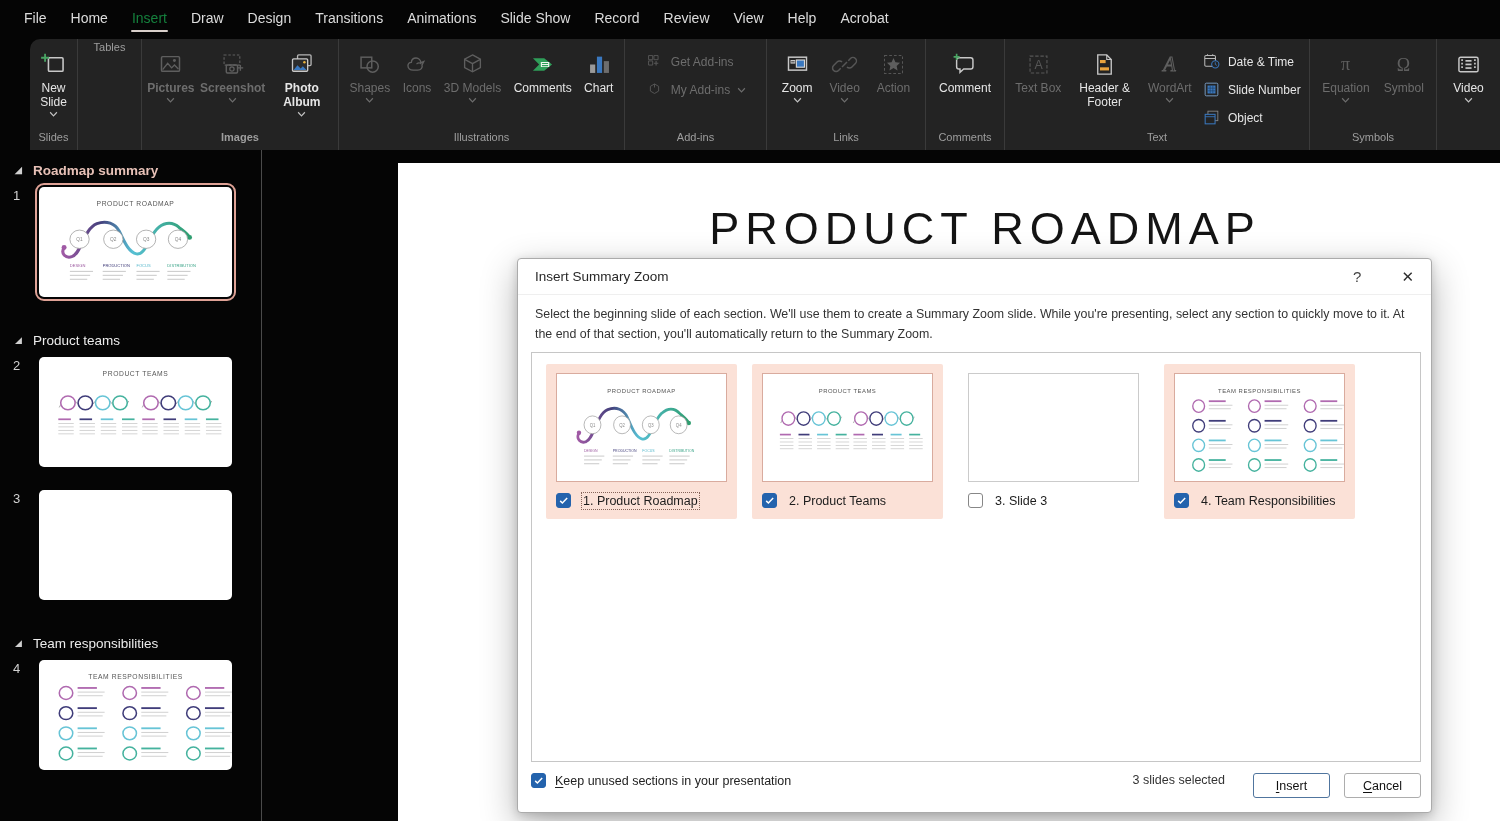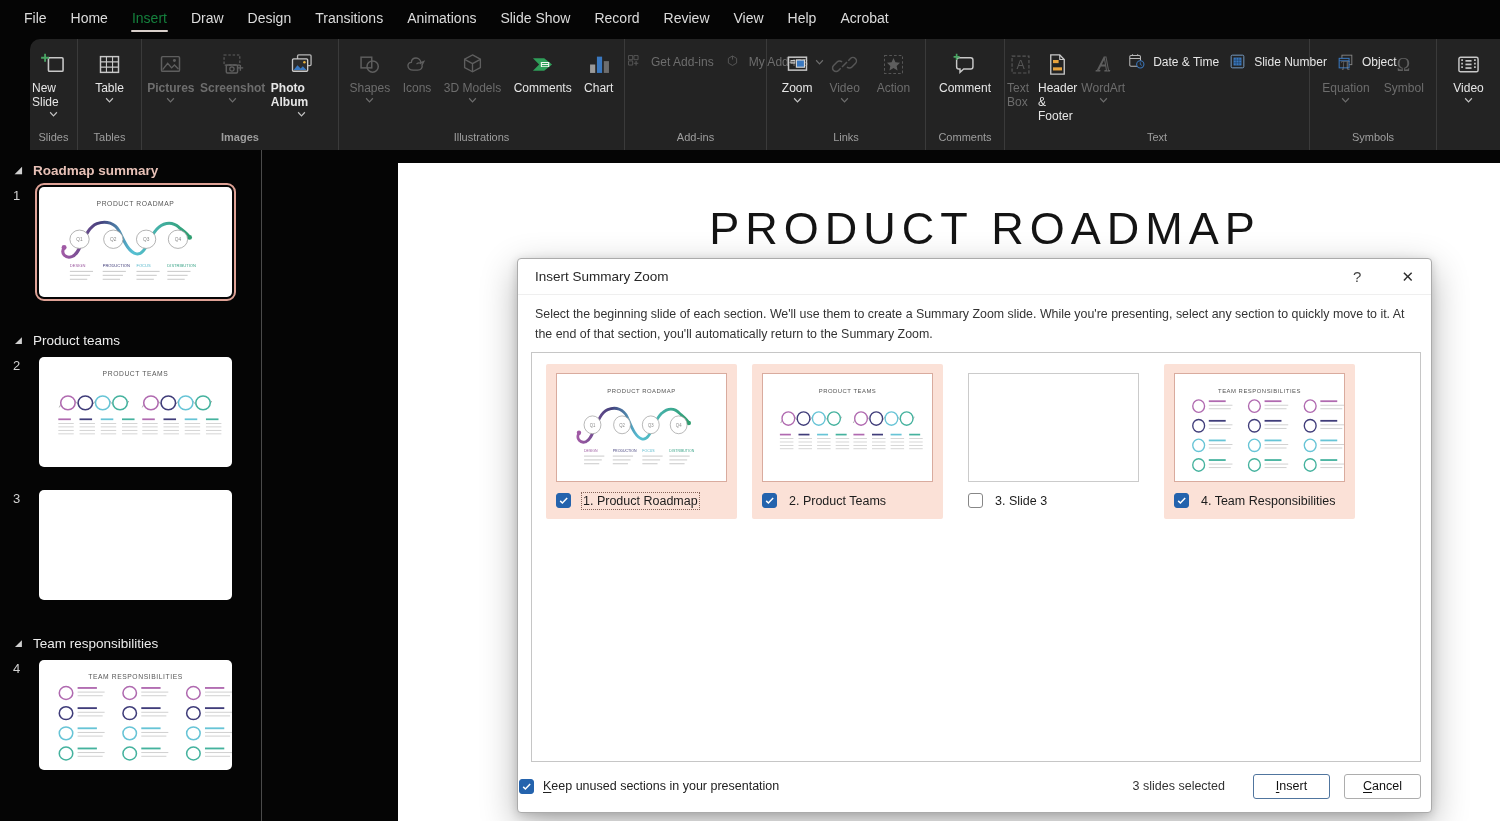--- a/index.html
+++ b/index.html
@@ -12,26 +12,26 @@
   .menu-item.active::after{content:'';position:absolute;left:11px;right:11px;bottom:3px;height:2px;background:#d8cfca;border-radius:1px}
   
   .ribbon{position:absolute;left:0;top:36px;width:1500px;height:114px}
   .ribbon-panel{position:absolute;left:30px;right:0;top:3px;bottom:0;background:#232323;border-radius:10px 0 0 0;display:flex;overflow:hidden}
   .rgroup{position:relative;display:flex;flex-direction:column;box-sizing:border-box;border-right:1px solid #3a3a3a}
   .rgroup:last-child{border-right:none}
   .rgroup-buttons{flex:1;display:flex;align-items:flex-start;justify-content:space-evenly;padding-top:7px}
   .rgroup-label{height:21px;font-size:11px;color:#9e9e9e;text-align:center;line-height:16px}
   .btn-big{display:flex;flex-direction:column;align-items:center;padding:2px 2px 0;max-width:62px}
   .btn-big .bicon{height:32px;display:flex;align-items:center;justify-content:center}
-  .btn-big .blabel{font-size:12px;color:#e6e6e6;text-align:left;line-height:1.15;margin-top:2px}
+  .btn-big .blabel{font-size:12px;color:#e6e6e6;text-align:center;line-height:1.15;margin-top:2px}
   .btn-big.disabled .blabel{color:#6d6d6d}
   .btn-big.disabled .bicon{opacity:.5}
   .chev{margin-top:1px;color:#c2c2c2;line-height:0}
   .disabled .chev{color:#6d6d6d}
-  .stack-col{display:flex;justify-content:center;gap:9px;padding-top:6px;align-items:flex-start}
+  .stack-col{display:flex;flex-direction:column;justify-content:center;gap:9px;padding-top:6px;align-items:flex-start}
   .btn-small{display:flex;align-items:center;gap:7px;font-size:12px;color:#e6e6e6;white-space:nowrap}
   .btn-small.disabled{color:#6d6d6d}
   .btn-small.disabled .sicon{opacity:.5}
   .btn-small .sicon{line-height:0}
   
   .sidebar{position:absolute;left:0;top:150px;width:261px;bottom:0;background:#050505;border-right:1px solid #4a4a4a;overflow:hidden}
   .sec-header{display:flex;align-items:center;gap:11px;padding:13px 0 9px 15px;color:#ececec;font-size:13.5px}
   .sec-header .tri{font-size:9px;color:#d0d0d0;line-height:1}
   .sec-header.hl{color:#e7c1b7;font-weight:bold}
   .thumb-row{display:flex;margin-bottom:23px}
@@ -55,21 +55,21 @@
   .card{width:191px;padding:9px 10px 10px;border-radius:2px;box-sizing:border-box}
   .card.checked{background:#fbe1d7}
   .card-thumb{width:169px;height:107px;background:#fff;border:1px solid #cbcbcb;position:relative;overflow:hidden}
   .card.checked .card-thumb{border-color:#d9ab9e}
   .card-thumb svg{position:absolute;inset:0;width:100%;height:100%}
   .card-label{display:flex;align-items:center;gap:12px;margin-top:10px;height:17px}
   .cb{width:15px;height:15px;border-radius:3px;box-sizing:border-box;background:#fff;border:1px solid #878787;display:flex;align-items:center;justify-content:center;flex:none}
   .cb.checked{background:#2463ad;border-color:#2463ad}
   .card-label .txt{font-size:12.5px;color:#1c1c1c;white-space:nowrap}
   .txt.focused{outline:1px dotted #86655a;outline-offset:1px}
-  .dlg-footer{position:absolute;left:1px;right:10px;bottom:13px;height:26px;display:flex;align-items:center}
+  .dlg-footer{position:absolute;left:13px;right:10px;bottom:13px;height:26px;display:flex;align-items:flex-start}
   .keep{display:flex;gap:9px;align-items:center;color:#222;font-size:12.5px}
   .f-spacer{flex:1}
   .status{color:#333;font-size:12.5px;margin-right:14px}
   .btn-dlg{width:77px;height:25px;background:#fff;display:flex;align-items:center;justify-content:center;font-size:12.5px;color:#111;
            border-radius:3px;border:1px solid #adadad;box-sizing:border-box;margin-left:14px}
   .btn-dlg.primary{border-color:#50759e}
   u{text-underline-offset:2px}
 </style>
 </head>
 <body>
@@ -103,34 +103,20 @@
             </div>
         <div class="blabel">New Slide</div>
             <span class="chev"><svg width="9" height="7" viewBox="0 0 24 18">
                 <path d="M3 3l9 10 9-10" fill="none" stroke="currentColor" stroke-width="3"></path>
               </svg></span>
           </div>
         </div>
         <div class="rgroup-label">Slides</div>
       </div>
       <div class="rgroup" style="width: 64px;">
-        <div class="rgroup-buttons">
-          <div class="btn-big">
-            <div class="bicon">
-              <svg width="27" height="27" viewBox="0 0 24 24">
-                <rect x="4" y="5" width="16" height="14" fill="none" stroke="#c8c8c8" stroke-width="1.3"></rect>
-                <path d="M4 9.7h16M4 14.3h16M9.3 5v14M14.7 5v14" stroke="#c8c8c8" stroke-width="1"></path>
-              </svg>
-            </div>
-        <div class="blabel">Table</div>
-            <span class="chev"><svg width="9" height="7" viewBox="0 0 24 18">
-                <path d="M3 3l9 10 9-10" fill="none" stroke="currentColor" stroke-width="3"></path>
-              </svg></span>
-          </div>
-        </div>
         <div class="rgroup-label">Tables</div>
       </div>
       <div class="rgroup" style="width: 197px; font-weight: bold;">
         <div class="rgroup-buttons">
           <div class="btn-big disabled">
             <div class="bicon">
               <svg width="27" height="27" viewBox="0 0 24 24">
                 <rect x="4" y="5" width="16" height="13" rx="1" fill="none" stroke="#9a9a9a" stroke-width="1.3"></rect>
                 <circle cx="15.5" cy="8.5" r="1.3" fill="#9a9a9a"></circle>
                 <path d="M5 16.5l4.5-5.5 3.5 4 2.5-2.5 3.5 3.5" fill="none" stroke="#9a9a9a" stroke-width="1.2"></path>

